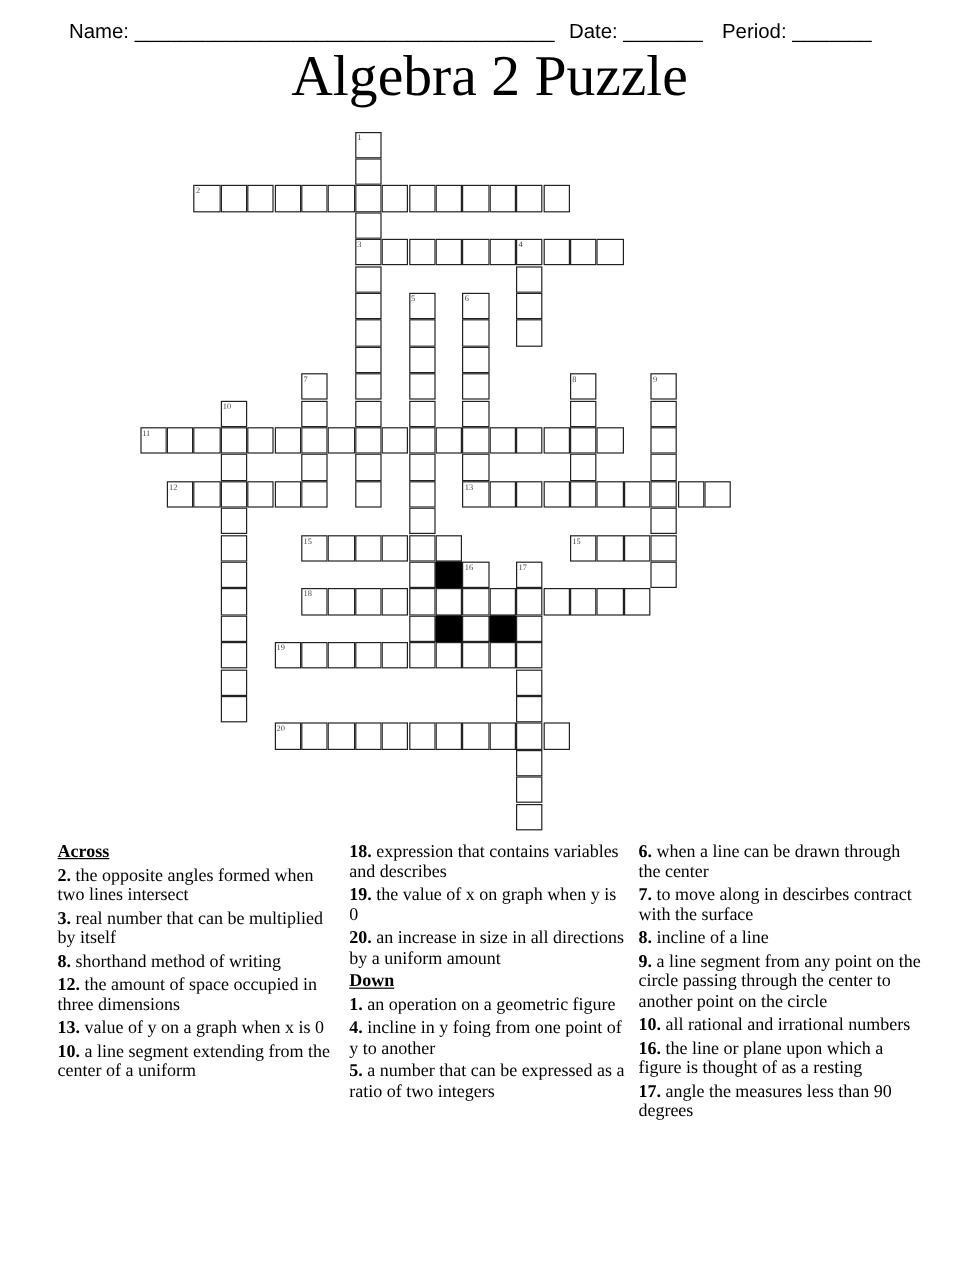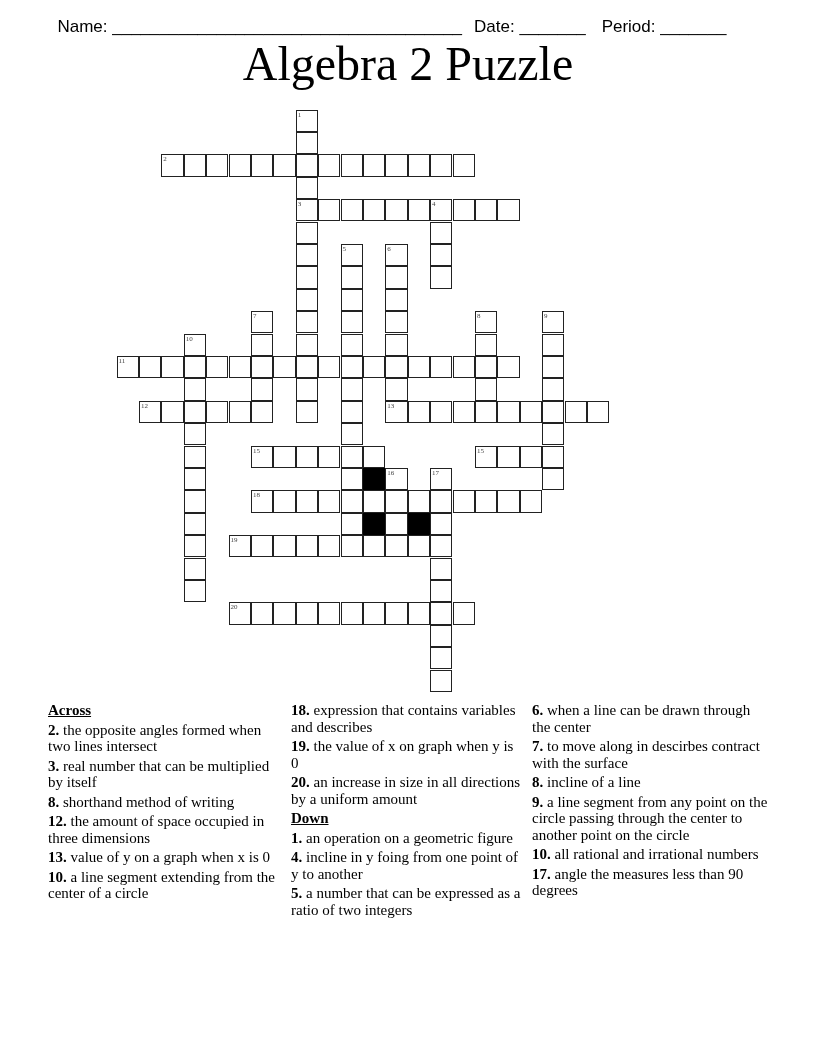--- a/index.html
+++ b/index.html
@@ -253,33 +253,34 @@
     <div class="cell black" style="left: 291.2px; top: 403.2px;"></div>
   </div>
 
 <div class="clues col1">
   <div class="clue-heading">Across</div>
   <div class="clue"><b>2.</b> <span>the opposite angles formed when two lines intersect</span></div>
   <div class="clue"><b>3.</b> <span>real number that can be multiplied by itself</span></div>
   <div class="clue"><b>8.</b> <span>shorthand method of writing</span></div>
   <div class="clue"><b>12.</b> <span>the amount of space occupied in three dimensions</span></div>
   <div class="clue"><b>13.</b> <span>value of y on a graph when x is 0</span></div>
-  <div class="clue"><b>10.</b> <span>a line segment extending from the center of a circle</span></div>
+  <div class="clue"><b>10.</b> <span>a line segment extending from the center of a uniform</span></div>
 </div>
 
 <div class="clues col2">
   <div class="clue"><b>18.</b> <span>expression that contains variables and describes</span></div>
   <div class="clue"><b>19.</b> <span>the value of x on graph when y is 0</span></div>
   <div class="clue"><b>20.</b> <span>an increase in size in all directions by a uniform amount</span></div>
   <div class="clue-heading">Down</div>
   <div class="clue"><b>1.</b> <span>an operation on a geometric figure</span></div>
   <div class="clue"><b>4.</b> <span>incline in y foing from one point of y to another</span></div>
   <div class="clue"><b>5.</b> <span>a number that can be expressed as a ratio of two integers</span></div>
 </div>
 
 <div class="clues col3">
   <div class="clue"><b>6.</b> <span>when a line can be drawn through the center</span></div>
   <div class="clue"><b>7.</b> <span>to move along in descirbes contract with the surface</span></div>
   <div class="clue"><b>8.</b> <span>incline of a line</span></div>
   <div class="clue"><b>9.</b> <span>a line segment from any point on the circle passing through the center to another point on the circle</span></div>
   <div class="clue"><b>10.</b> <span>all rational and irrational numbers</span></div>
+  <div class="clue"><b>16.</b> <span>the line or plane upon which a figure is thought of as a resting</span></div>
   <div class="clue"><b>17.</b> <span>angle the measures less than 90 degrees</span></div>
 </div>
 
 </body></html>

